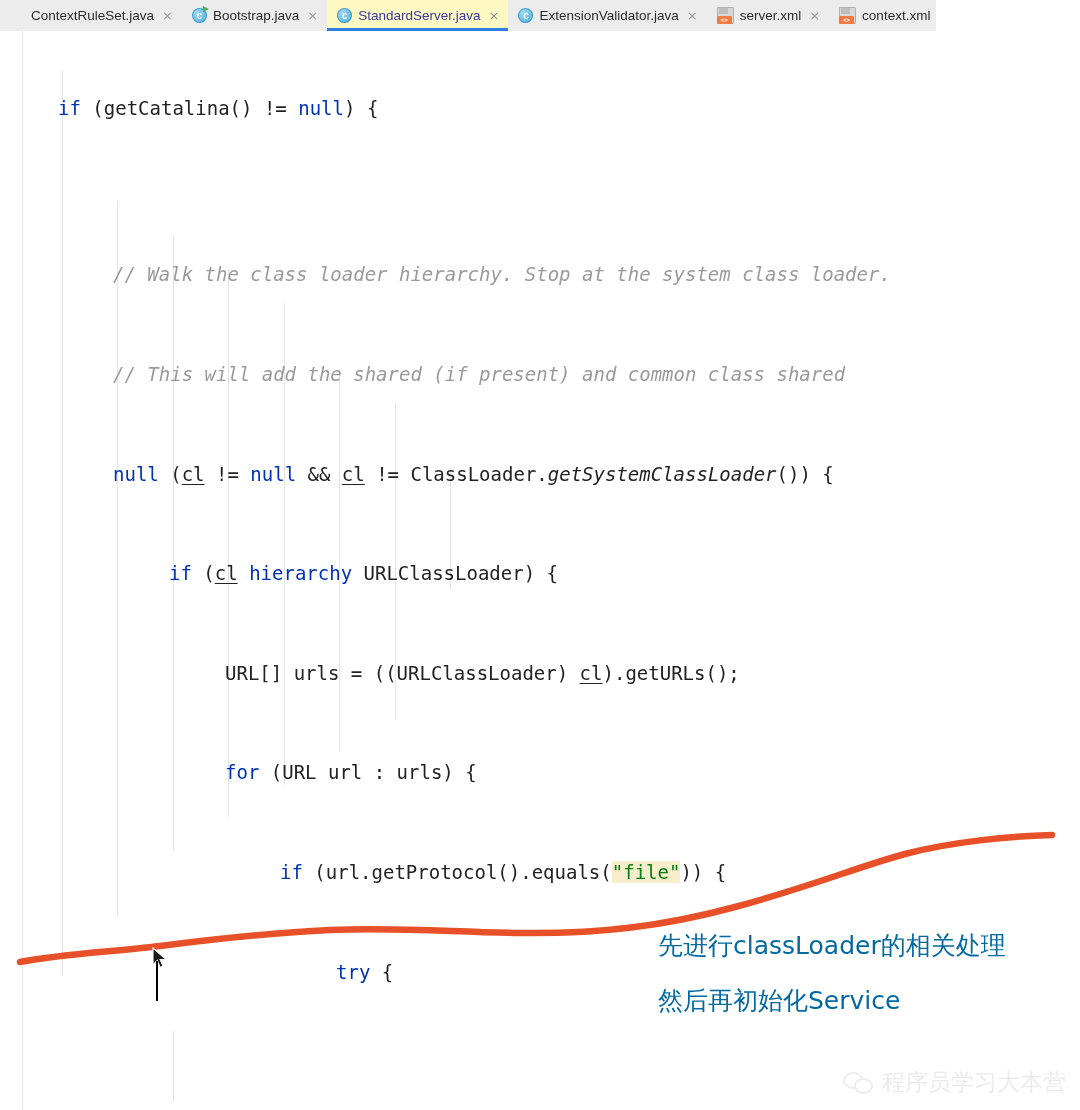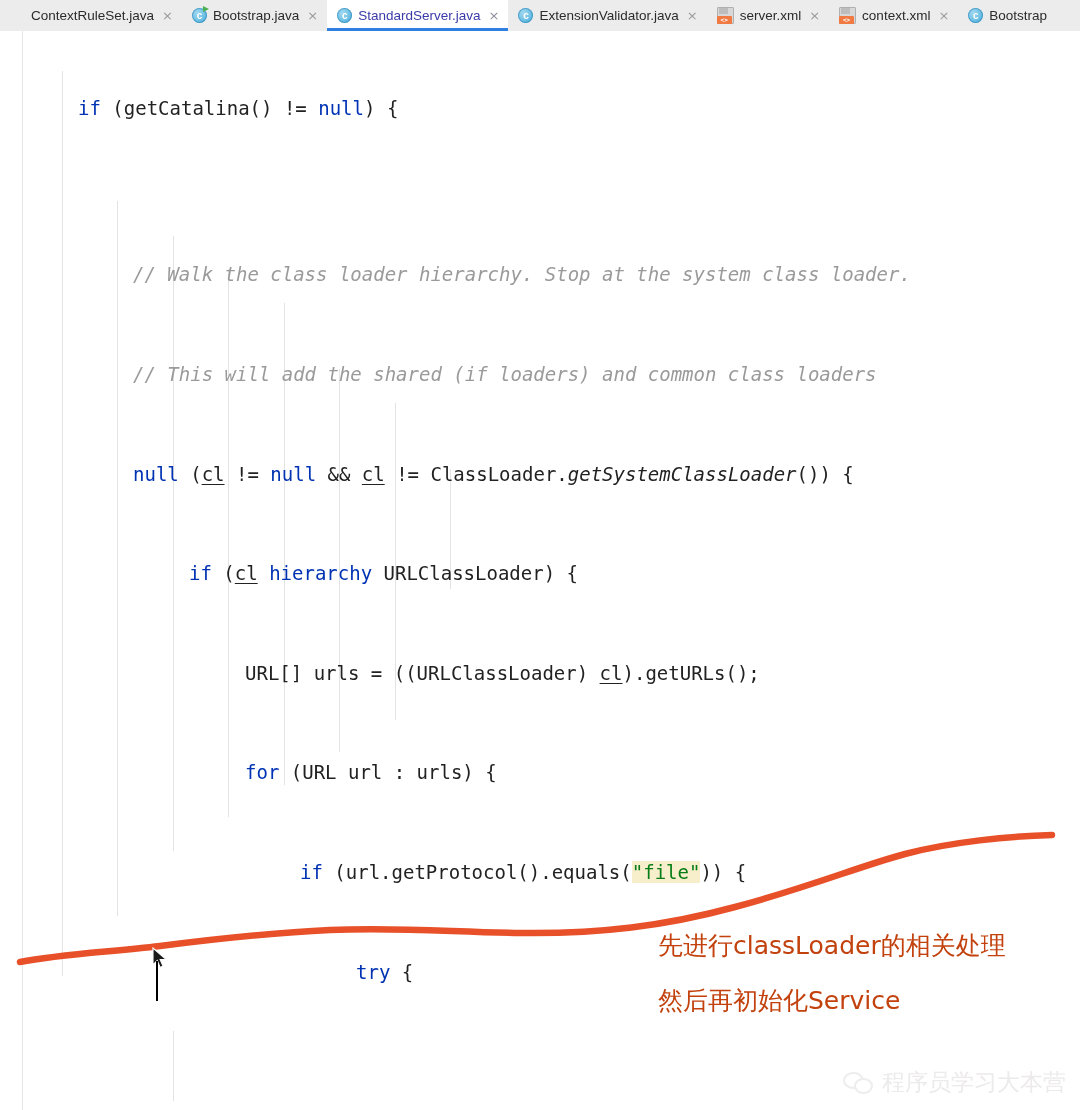--- a/index.html
+++ b/index.html
@@ -5,30 +5,30 @@
   html,body{margin:0;padding:0;}
   body{
     width:1080px;height:1110px;overflow:hidden;background:#ffffff;
     font-family:"Liberation Sans", sans-serif;
     -webkit-font-smoothing:antialiased;
   }
   .app{position:relative;width:1080px;height:1110px;background:#fff;}
 
   
   .tabbar{
-    position:absolute;left:0;top:0;width:1080px;height:31px;
+    position:absolute;left:0;top:0;width:936px;height:31px;
     background:#ececec;border-bottom:5px solid #8b5cf6;
     display:flex;align-items:stretch;overflow:hidden;
   }
   .tab{
     display:flex;align-items:center;gap:6px;
     padding:0 9px 0 10px;height:31px;white-space:nowrap;
     font-size:13.5px;color:#2b2b2b;position:relative;
   }
-  .tab.active{background:#ffffff;color:#3a3aa8;}
+  .tab.active{background:#fef9c3;color:#3a3aa8;}
   .tab.active .tab-underline{
     position:absolute;left:0;right:0;bottom:0;height:3px;background:#2f7fe0;
   }
   .tab-label{line-height:31px;}
   .tab-close{
     font-size:13px;color:#9a9a9a;line-height:31px;padding-left:2px;
     font-family:"DejaVu Sans", sans-serif;
   }
   .tab.active .tab-close{color:#8d8d9c;}
 
@@ -70,37 +70,37 @@
   }
   .gutter-line{
     position:absolute;left:22px;top:0;bottom:0;width:1px;background:#e6e6e6;
   }
   .code{
     position:absolute;left:0;top:0;width:1080px;
     font-family:"DejaVu Sans Mono","Liberation Mono",monospace;
     font-size:19px;line-height:33.2px;color:#222222;
     white-space:pre;
   }
-  .ln{position:relative;height:33.2px;padding-left:8px;margin-left:20px;}
+  .ln{position:relative;height:33.2px;padding-left:8px;}
 
   
   .kw{color:#0033b3;}
   .cm{color:#9a9a9a;font-style:italic;}
   .str{color:#067d17;}
   .it{font-style:italic;}
   .u{text-decoration:underline;text-underline-offset:3px;}
   .hl{background:#f7eecb;}
 
   
   .guide{position:absolute;top:0;width:1px;background:#e3e3e3;}
 
   
   .overlay{position:absolute;left:0;top:0;width:1080px;height:1110px;pointer-events:none;}
   .note{
-    position:absolute;color:#c2410c;font-size:25px;line-height:34px;
+    position:absolute;color:#0369a1;font-size:25px;line-height:34px;
     font-family:"DejaVu Sans","Liberation Sans",sans-serif;white-space:pre;
   }
   
   .watermark{
     position:absolute;right:14px;bottom:12px;display:flex;align-items:center;gap:9px;
     color:#eceaea;font-size:23px;font-family:"DejaVu Sans",sans-serif;
     text-shadow:0 1px 0 #ffffff;
   }
   .wm-icon{width:30px;height:24px;position:relative;flex:0 0 auto;}
   .wm-icon::before,.wm-icon::after{
@@ -177,21 +177,21 @@
     <div class="guide" style="left:173px;top:1000px;height:70px;"></div>
 
     <div class="code" style="top:-5px;">
 
 <div class="ln"><span style="padding-left:50px"></span><span class="kw">if</span> (getCatalina() != <span class="kw">null</span>) {</div>
 
 
 
 <div class="ln"><span style="padding-left:105px"></span><span class="cm">// Walk the class loader hierarchy. Stop at the system class loader.</span></div>
 
-<div class="ln"><span style="padding-left:105px"></span><span class="cm">// This will add the shared (if loaders) and common class loaders</span></div>
+<div class="ln"><span style="padding-left:105px"></span><span class="cm">// This will add the shared (if present) and common class shared</span></div>
 
 <div class="ln"><span style="padding-left:105px"></span><span class="kw">null</span> (<span class="u">cl</span> != <span class="kw">null</span> &amp;&amp; <span class="u">cl</span> != ClassLoader.<span class="it">getSystemClassLoader</span>()) {</div>
 
 <div class="ln"><span style="padding-left:161px"></span><span class="kw">if</span> (<span class="u">cl</span> <span class="kw">hierarchy</span> URLClassLoader) {</div>
 
 <div class="ln"><span style="padding-left:217px"></span>URL[] urls = ((URLClassLoader) <span class="u">cl</span>).getURLs();</div>
 
 <div class="ln"><span style="padding-left:217px"></span><span class="kw">for</span> (URL url : urls) {</div>
 
 <div class="ln"><span style="padding-left:272px"></span><span class="kw">if</span> (url.getProtocol().equals(<span class="hl str">"file"</span>)) {</div>

